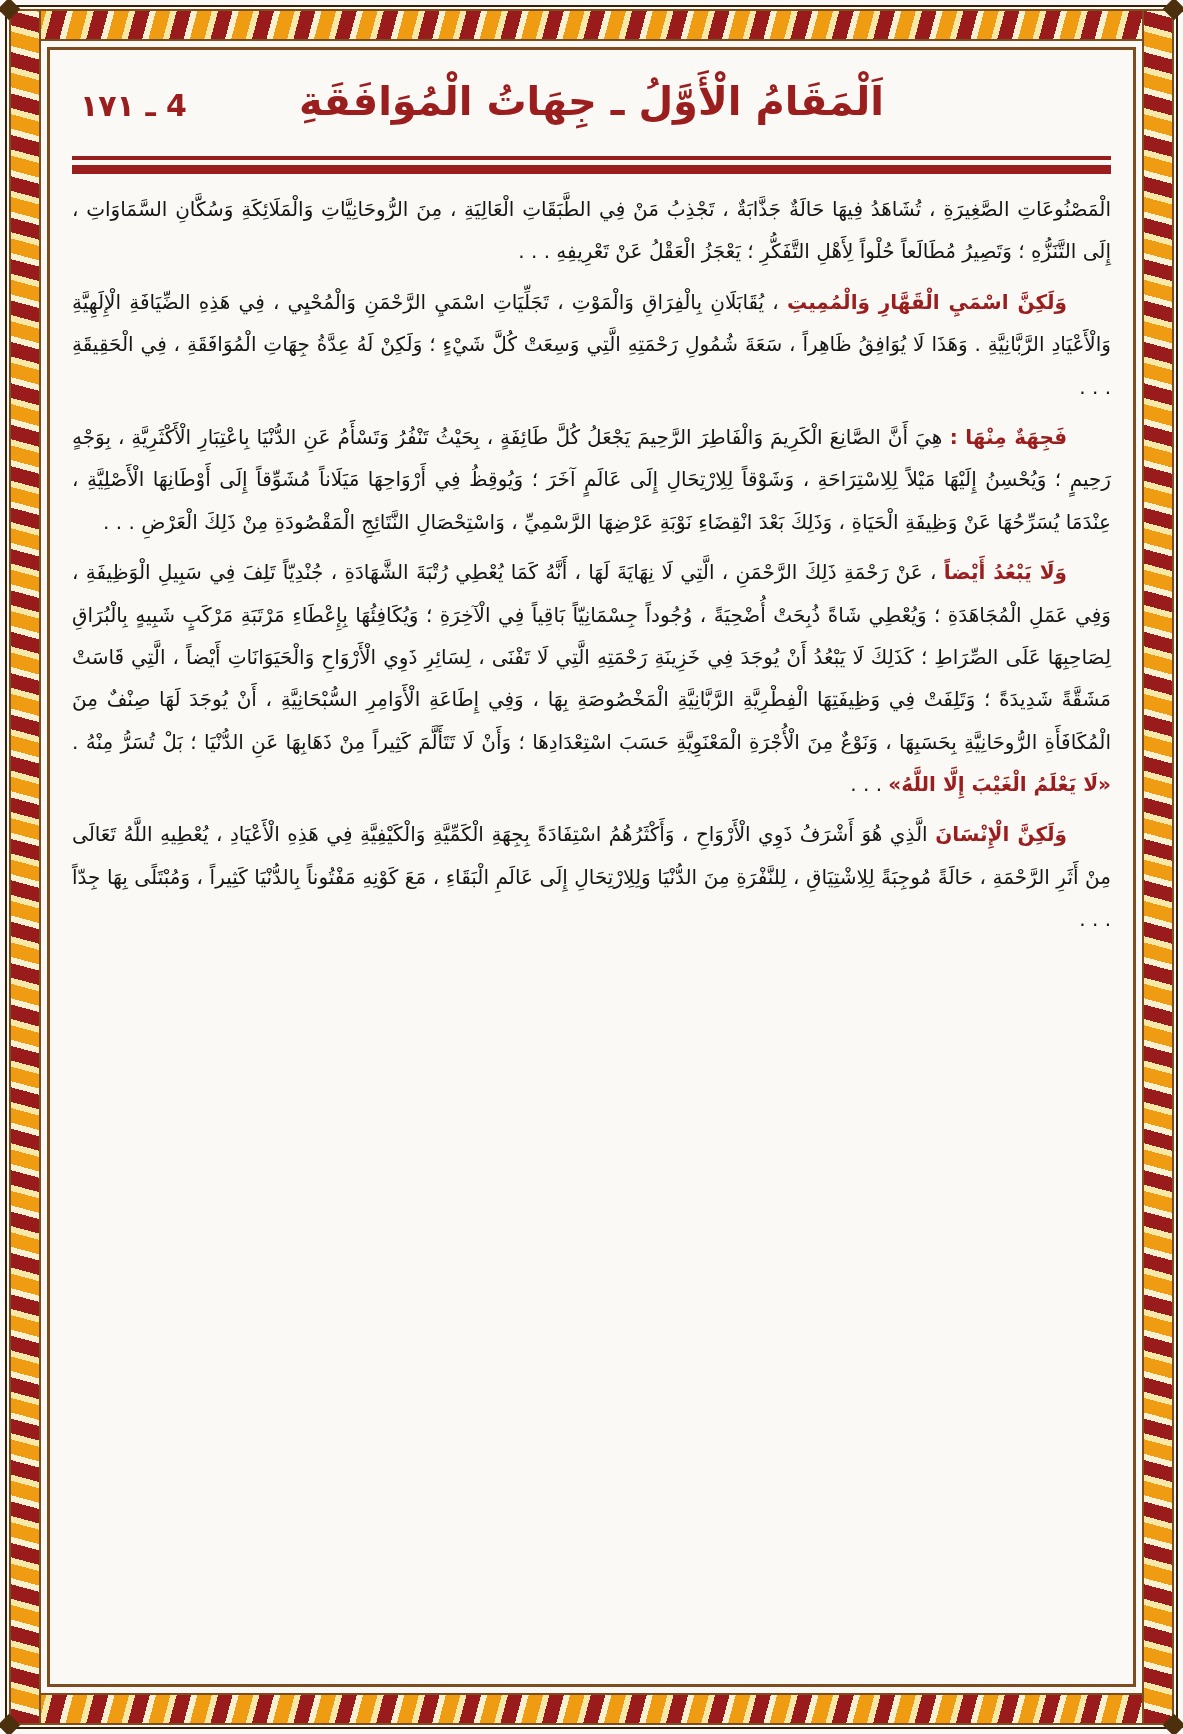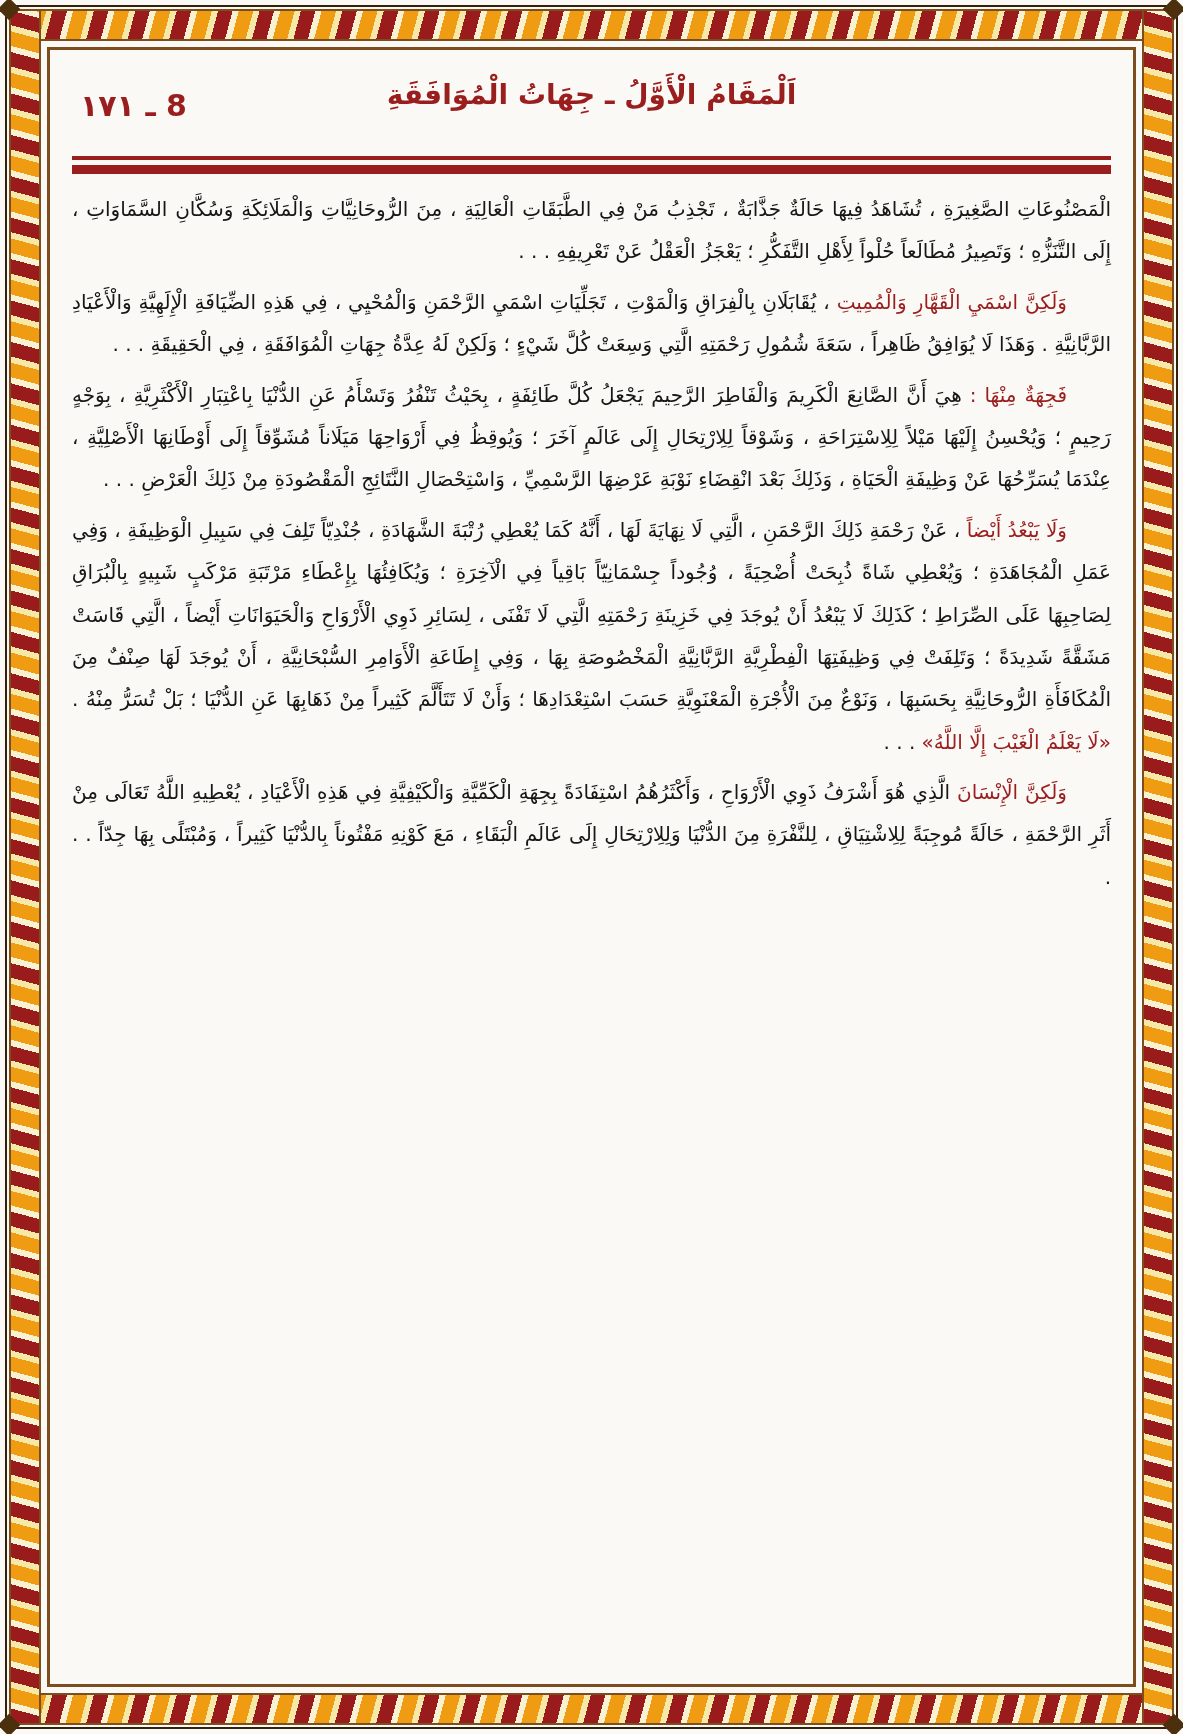--- a/index.html
+++ b/index.html
@@ -59,54 +59,54 @@
   .page-number{
     position:absolute;left:8px;top:30px;
     color:var(--accent-red,#9b1e1e);
     font-size:30px;font-weight:bold;letter-spacing:2px;
     direction:rtl;
   }
   .page-title{
     text-align:center;
     padding-top:20px;
     color:var(--accent-red,#9b1e1e);
-    font-size:28px;font-weight:bold;
+    font-size:40px;font-weight:bold;
   }
   .rule .thin{height:4px;background:var(--accent-red,#9b1e1e);}
   .rule .gap{height:5px;}
   .rule .thick{height:9px;background:var(--accent-red,#9b1e1e);}
   .body{
     margin-top:14px;
     font-size:20px;
     line-height:2.12;
     text-align:justify;
     color:var(--text-black,#161616);
   }
   .body p.para{margin:0 0 8px 0;}
   .body p.para.indent{text-indent:44px;}
-  .seg.red{color:var(--accent-red,#9b1e1e);font-weight:normal;}
+  .seg.red{color:var(--accent-red,#9b1e1e);font-weight:bold;}
 </style>
 </head>
 <body>
 
 <div class="page">
   <div class="hairline"></div>
   <div class="chain chain-top"></div>
   <div class="chain chain-bottom"></div>
   <div class="chain chain-left"></div>
   <div class="chain chain-right"></div>
   <div class="innerline"></div>
   <div class="finial finial-tl"></div>
   <div class="finial finial-tr"></div>
   <div class="finial finial-bl"></div>
   <div class="finial finial-br"></div>
 
   <div class="content">
     <div class="header">
-      <div class="page-number">8 ـ ١٧١</div>
+      <div class="page-number">4 ـ ١٧١</div>
       <div class="page-title">اَلْمَقَامُ الْأَوَّلُ ـ جِهَاتُ الْمُوَافَقَةِ</div>
     </div>
     <div class="rule">
       <div class="thin"></div>
       <div class="gap"></div>
       <div class="thick"></div>
     </div>
     <div class="body">
         <p class="para"><span class="seg">الْمَصْنُوعَاتِ الصَّغِيرَةِ ، تُشَاهَدُ فِيهَا حَالَةٌ جَذَّابَةٌ ، تَجْذِبُ مَنْ فِي الطَّبَقَاتِ الْعَالِيَةِ ، مِنَ الرُّوحَانِيَّاتِ وَالْمَلَائِكَةِ وَسُكَّانِ السَّمَاوَاتِ ، إِلَى التَّنَزُّهِ ؛ وَتَصِيرُ مُطَالَعاً حُلْواً لِأَهْلِ التَّفَكُّرِ ؛ يَعْجَزُ الْعَقْلُ عَنْ تَعْرِيفِهِ . . .</span></p>
         <p class="para indent"><span class="seg red">وَلَكِنَّ اسْمَيِ الْقَهَّارِ وَالْمُمِيتِ</span><span class="seg"> ، يُقَابَلَانِ بِالْفِرَاقِ وَالْمَوْتِ ، تَجَلِّيَاتِ اسْمَيِ الرَّحْمَنِ وَالْمُحْيِي ، فِي هَذِهِ الضِّيَافَةِ الْإِلَهِيَّةِ وَالْأَعْيَادِ الرَّبَّانِيَّةِ . وَهَذَا لَا يُوَافِقُ ظَاهِراً ، سَعَةَ شُمُولِ رَحْمَتِهِ الَّتِي وَسِعَتْ كُلَّ شَيْءٍ ؛ وَلَكِنْ لَهُ عِدَّةُ جِهَاتِ الْمُوَافَقَةِ ، فِي الْحَقِيقَةِ . . .</span></p>

